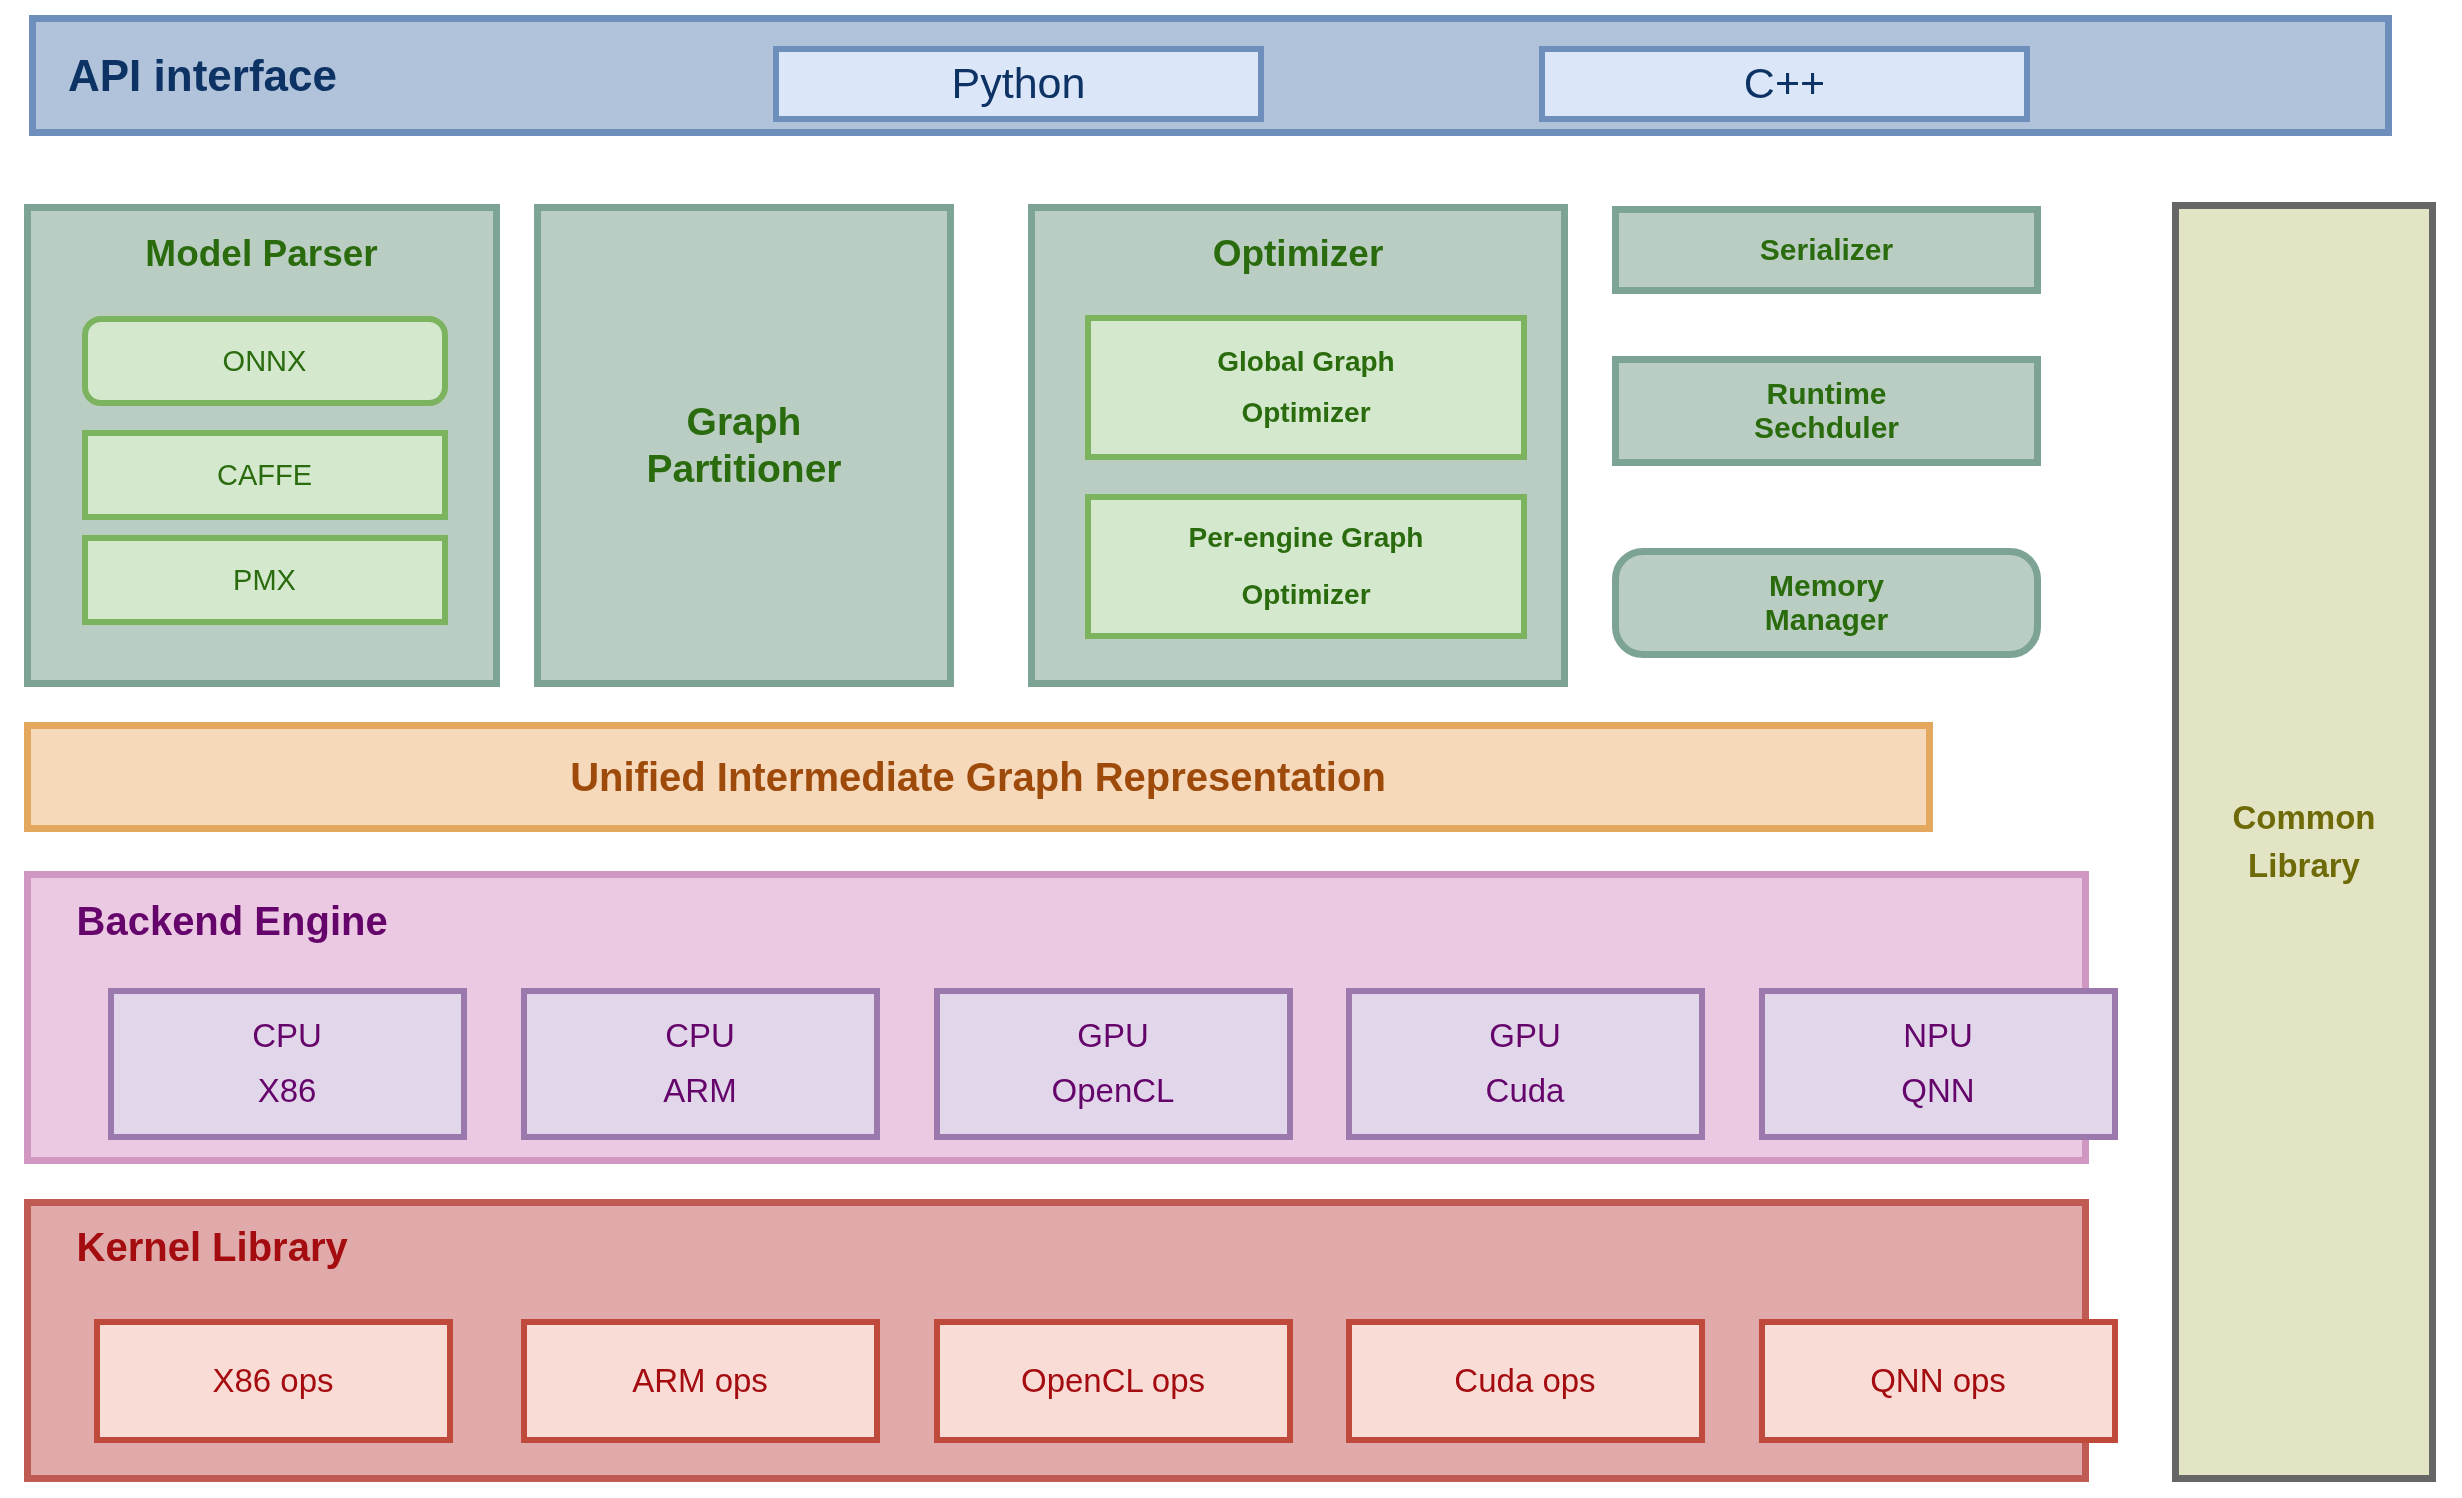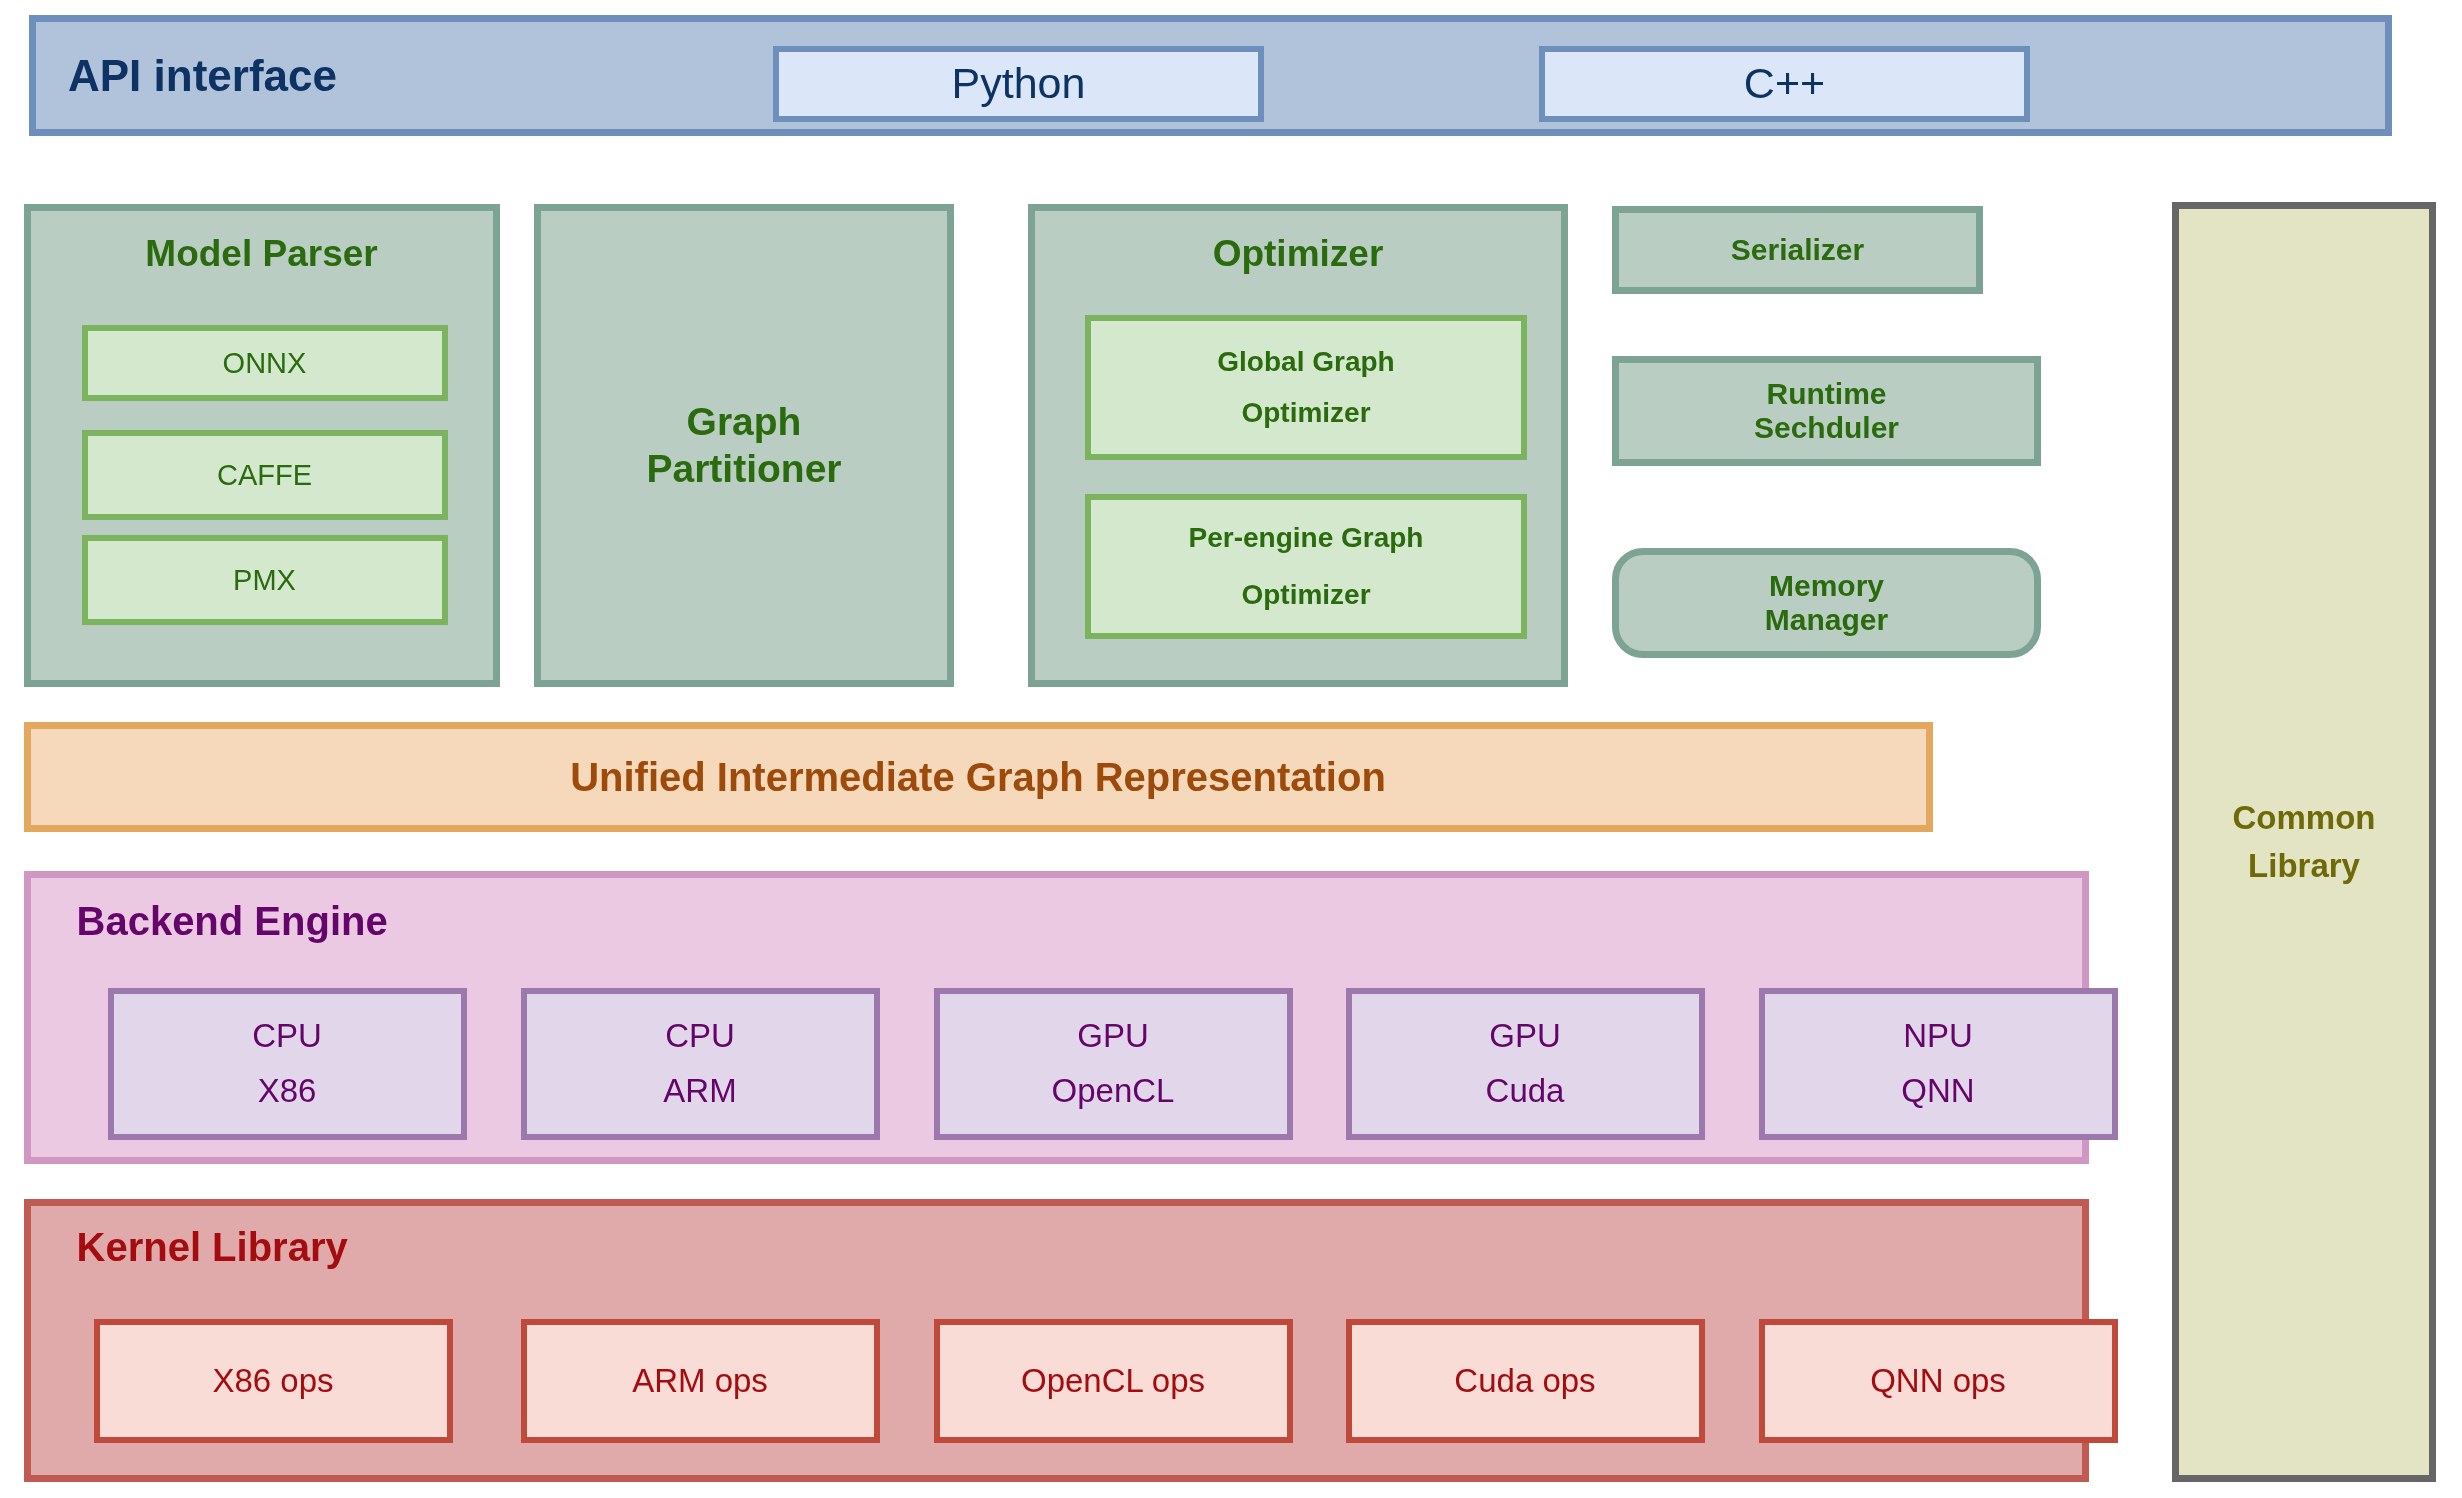--- a/index.html
+++ b/index.html
@@ -77,21 +77,21 @@
     border: 6.2px solid #7cb35f;
     font-size: 28px;
     font-weight: bold;
     color: #2a6b0e;
     flex-direction: column;
   }
   .green-sub.plain { font-weight: normal; font-size: 29px; }
 
   #model-parser { left: 23.5px; top: 204px; width: 476px; height: 483px; }
   #mp-title { top: 22px; }
-  #mp-onnx  { left: 51px; top: 114px; width: 366px; height: 76px; }
+  #mp-onnx  { left: 51px; top: 105px; width: 366px; height: 90px; border-radius: 19px; }
   #mp-caffe { left: 51px; top: 219px; width: 366px; height: 90px; }
   #mp-pmx   { left: 51px; top: 324px; width: 366px; height: 90px; }
 
   #graph-part { left: 534px; top: 204px; width: 420px; height: 483px; }
   #gp-title {
     top: 50%;
     transform: translateY(-50%);
     font-size: 39px;
     line-height: 1.22;
   }
@@ -103,21 +103,21 @@
   .opt-line { display: block; margin: 9.7px 0; }
 
   .green-side {
     background: #bacdc3;
     border: 7px solid #7ca393;
     font-size: 30px;
     font-weight: bold;
     color: #2a6b0e;
     flex-direction: column;
   }
-  #serializer   { left: 1612px; top: 206px; width: 371px; height: 88px; }
+  #serializer   { left: 1612px; top: 206px; width: 429px; height: 88px; }
   #runtime-sched{ left: 1612px; top: 356px; width: 429px; height: 110px; }
   #memory-mgr   { left: 1612px; top: 548px; width: 429px; height: 110px; border-radius: 31px; }
   .side-line { display: block; }
 
   
   #ir-band {
     left: 23.5px;
     top: 722px;
     width: 1909px;
     height: 110px;

